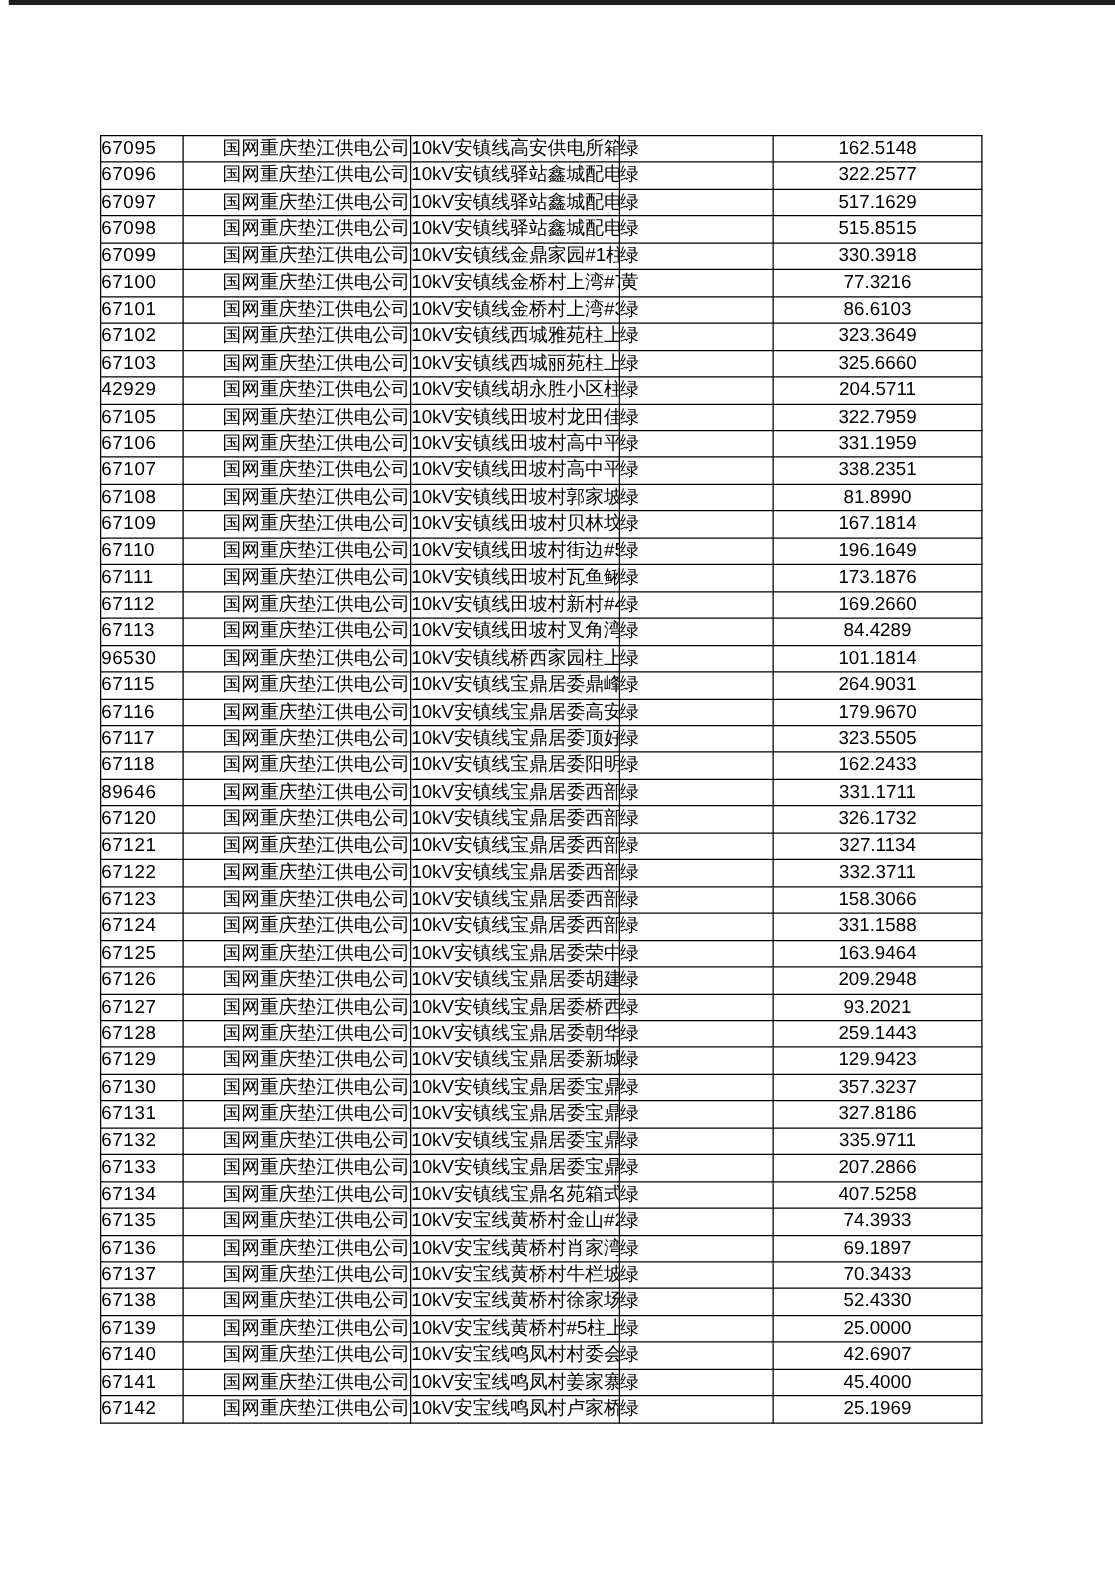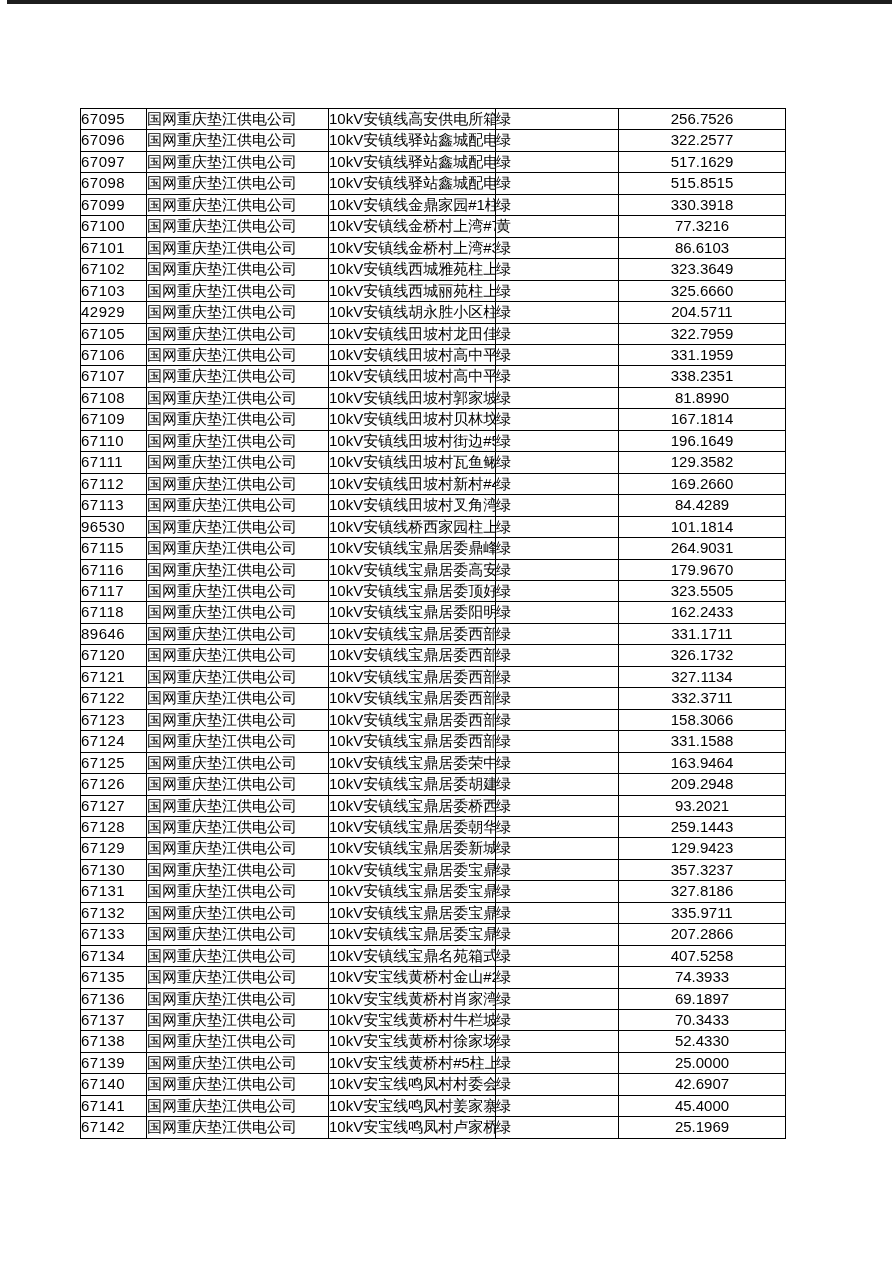--- a/index.html
+++ b/index.html
@@ -36,21 +36,21 @@
     height: 20.45px;
     padding: 0;
     font-size: 15px;
     line-height: 20.45px;
     color: #000000;
     overflow: hidden;
     white-space: nowrap;
     vertical-align: middle;
   }
   td.cell-id      { text-align: left; letter-spacing: 0.5px; }
-  td.cell-company { text-align: left; padding-left: 2px; font-size: 14.5px; }
+  td.cell-company { text-align: right; padding-left: 2px; font-size: 14.5px; }
   td.cell-description { text-align: left; padding-left: 2px; }
   td.cell-status  { text-align: left; padding-left: 1px; }
   td.cell-value   { text-align: center; }
 </style>
 </head>
 <body>
 
 <div class="page">
   <div class="top-bar"></div>
 
@@ -61,21 +61,21 @@
       <col style="width:167px">
       <col style="width:123px">
       <col style="width:167px">
     </colgroup>
     <tbody>
         <tr>
           <td class="cell-id">67095</td>
           <td class="cell-company">国网重庆垫江供电公司</td>
           <td class="cell-description">10kV安镇线高安供电所箱式</td>
           <td class="cell-status">绿</td>
-          <td class="cell-value">256.7526</td>
+          <td class="cell-value">162.5148</td>
         </tr>
         <tr>
           <td class="cell-id">67096</td>
           <td class="cell-company">国网重庆垫江供电公司</td>
           <td class="cell-description">10kV安镇线驿站鑫城配电室</td>
           <td class="cell-status">绿</td>
           <td class="cell-value">322.2577</td>
         </tr>
         <tr>
           <td class="cell-id">67097</td>
@@ -173,21 +173,21 @@
           <td class="cell-company">国网重庆垫江供电公司</td>
           <td class="cell-description">10kV安镇线田坡村街边#5村</td>
           <td class="cell-status">绿</td>
           <td class="cell-value">196.1649</td>
         </tr>
         <tr>
           <td class="cell-id">67111</td>
           <td class="cell-company">国网重庆垫江供电公司</td>
           <td class="cell-description">10kV安镇线田坡村瓦鱼鳅#</td>
           <td class="cell-status">绿</td>
-          <td class="cell-value">129.3582</td>
+          <td class="cell-value">173.1876</td>
         </tr>
         <tr>
           <td class="cell-id">67112</td>
           <td class="cell-company">国网重庆垫江供电公司</td>
           <td class="cell-description">10kV安镇线田坡村新村#4村</td>
           <td class="cell-status">绿</td>
           <td class="cell-value">169.2660</td>
         </tr>
         <tr>
           <td class="cell-id">67113</td>

